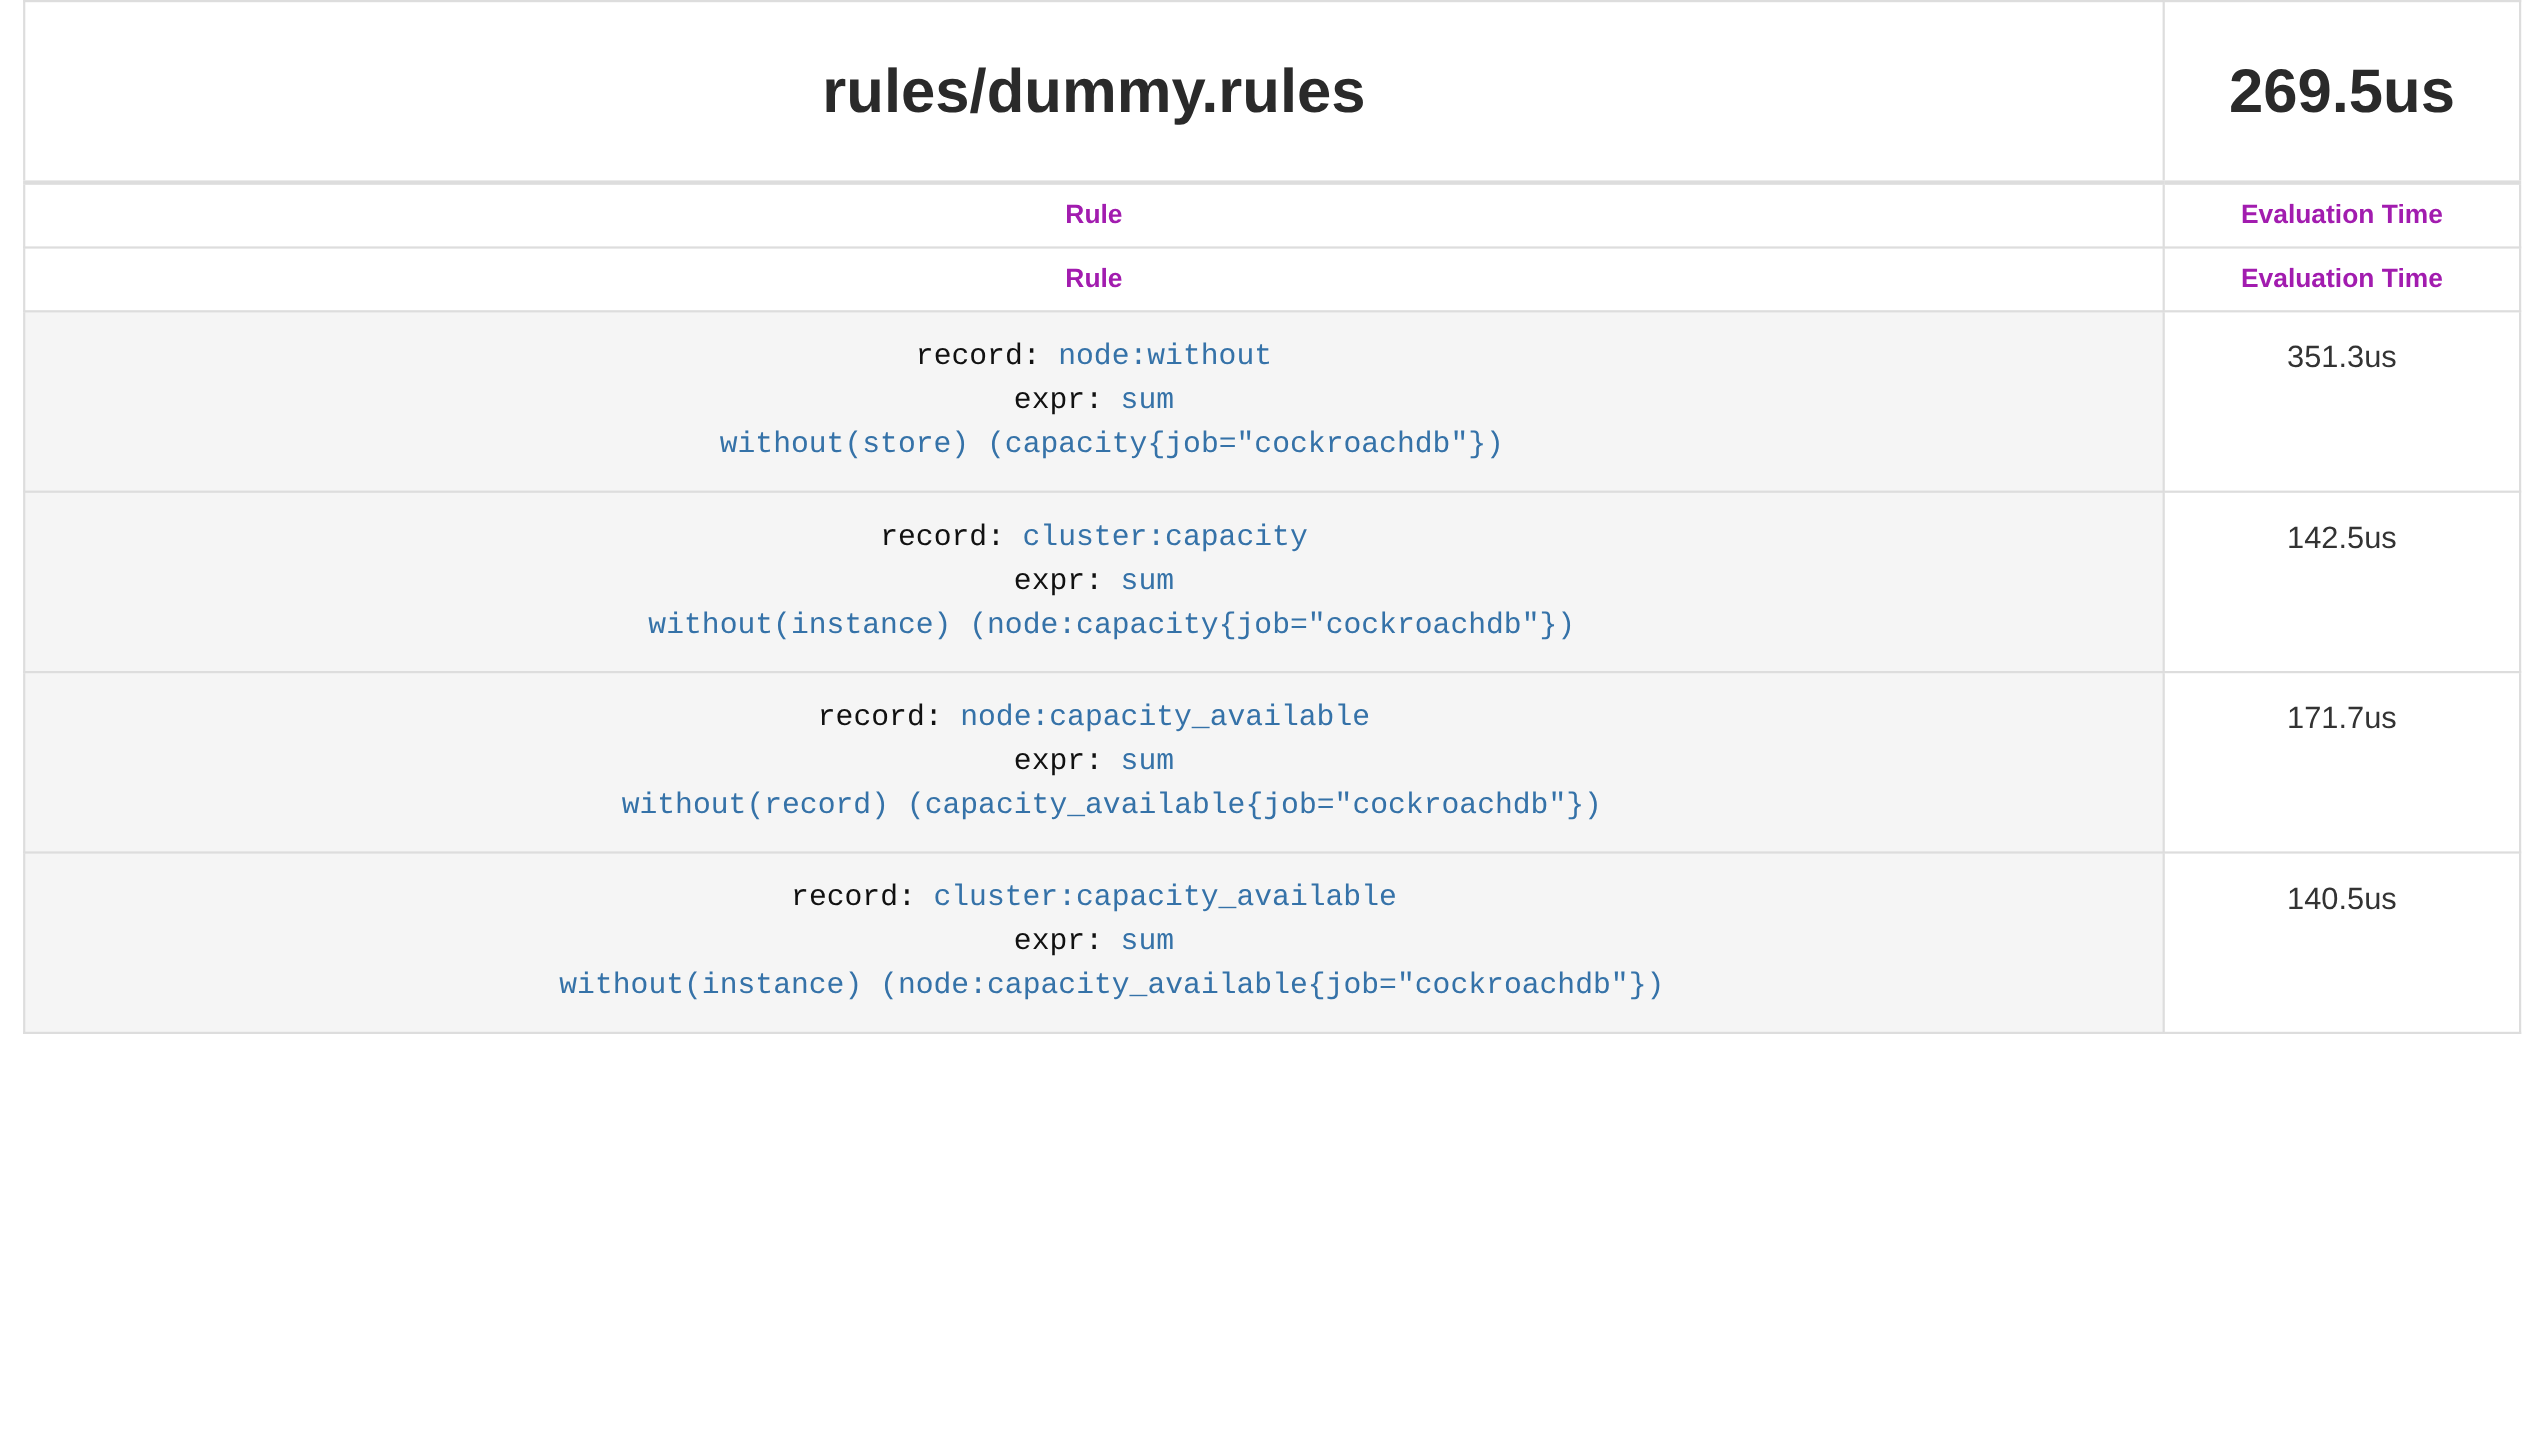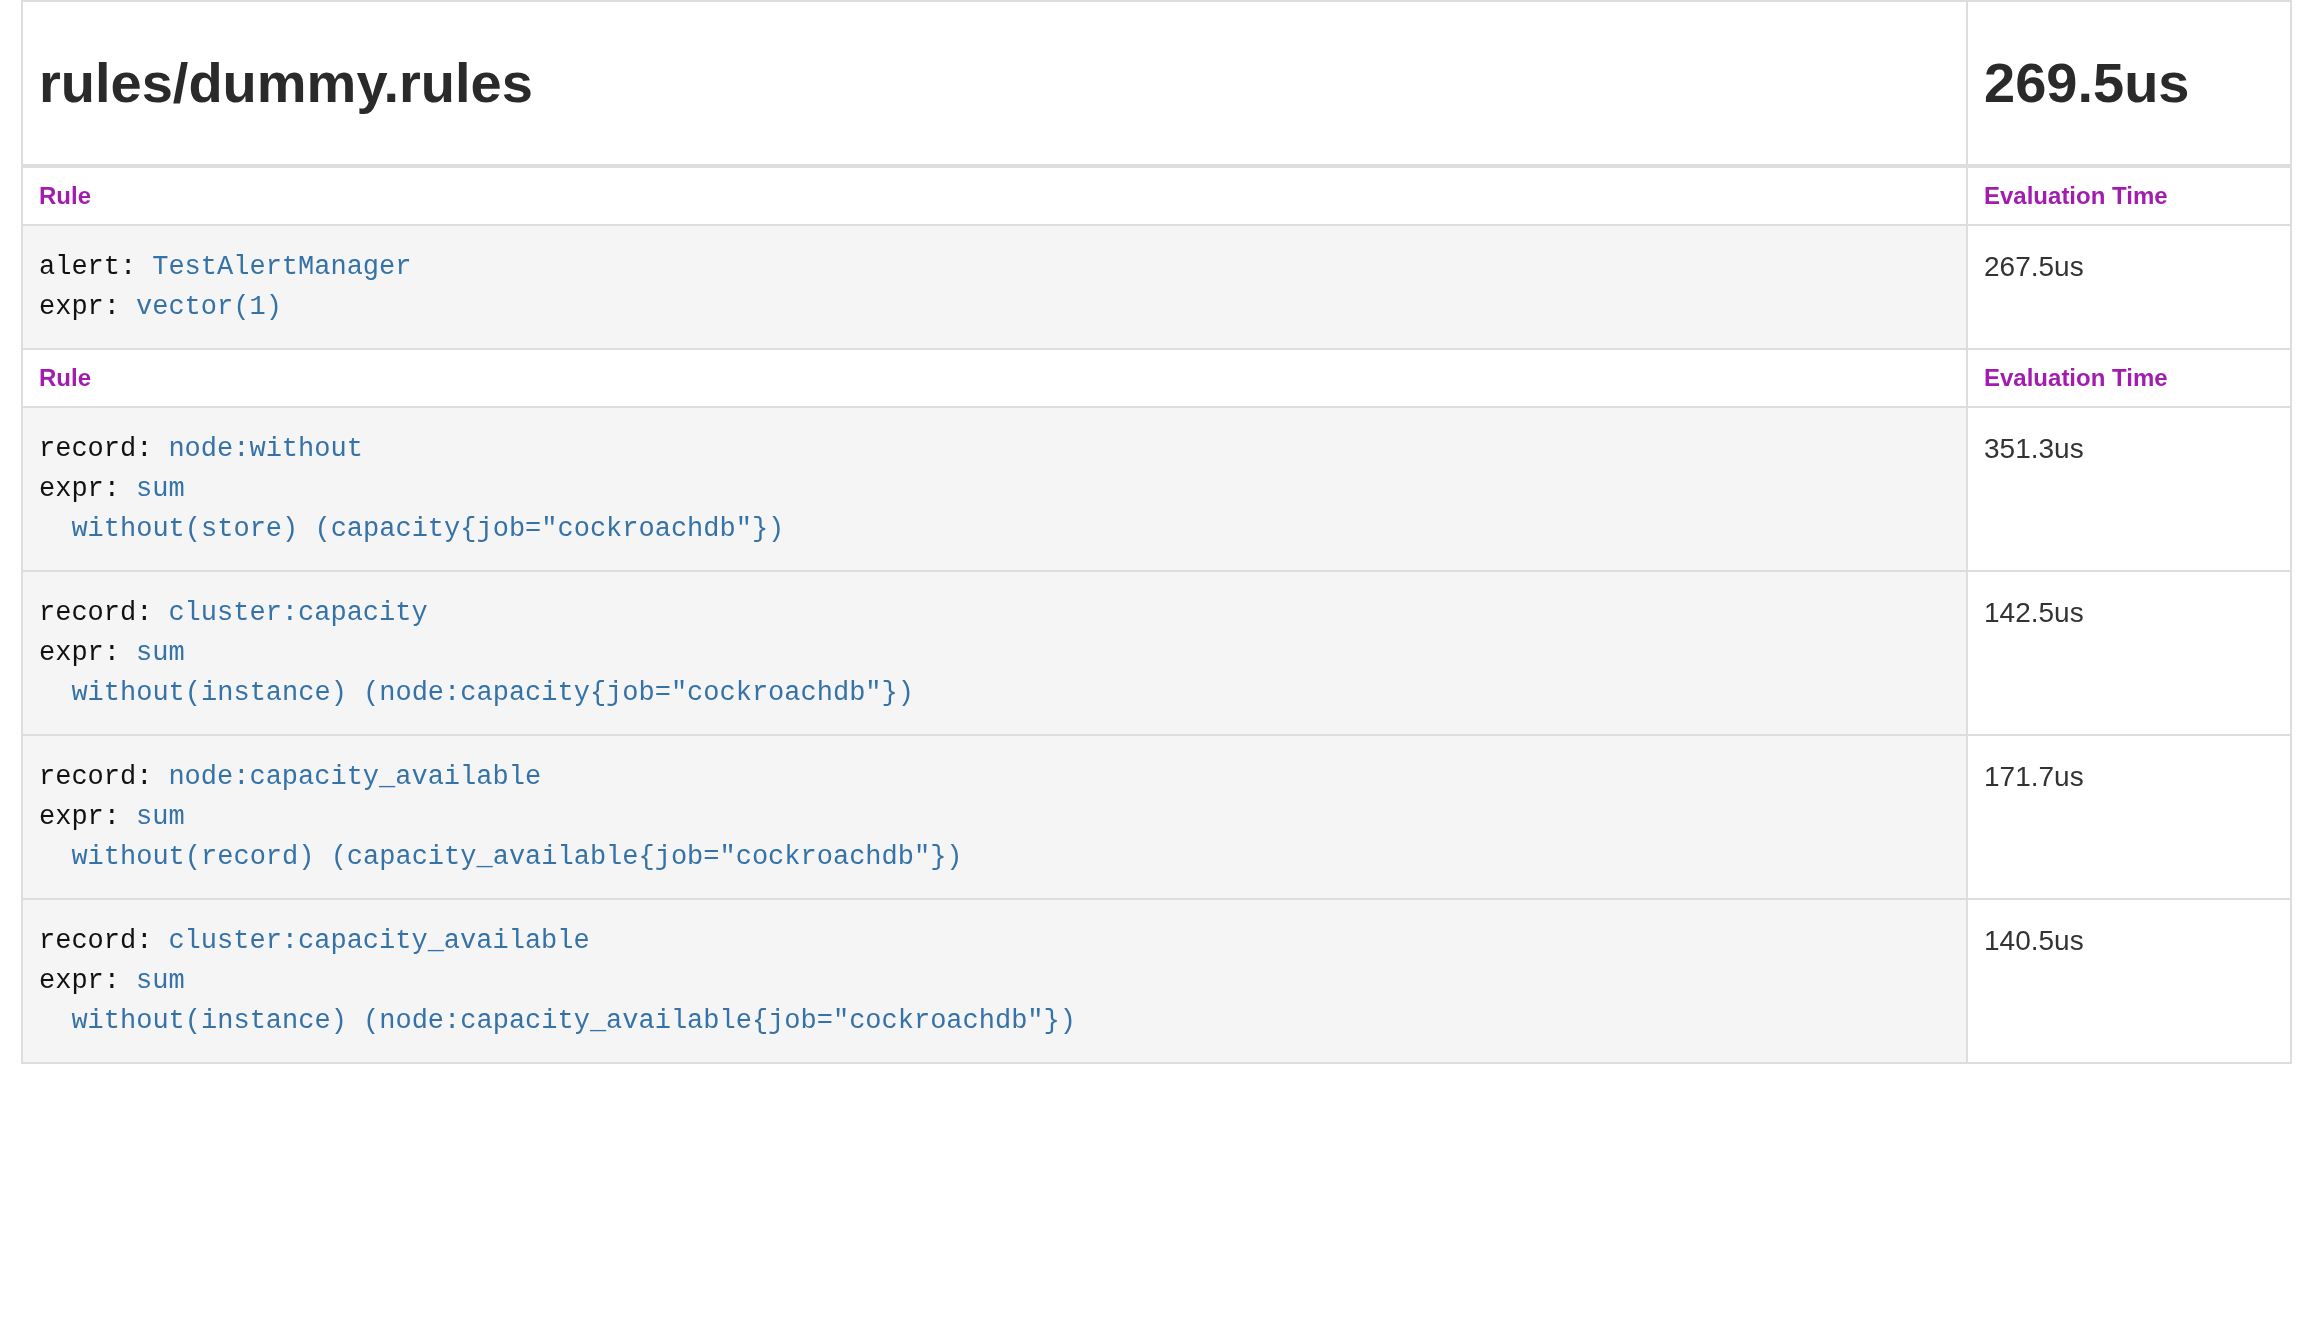--- a/index.html
+++ b/index.html
@@ -25,21 +25,21 @@
     border-collapse: collapse;
     table-layout: fixed;
     width: 2269px;
     background: #ffffff;
   }
   col.col-rule { width: 1945px; }
   col.col-time { width: 324px; }
 
   th, td {
     border: 2px solid var(--border, #dddddd);
-    text-align: left;
+    text-align: center;
     vertical-align: top;
   }
 
   .group-name, .group-time {
     font-size: 56px;
     font-weight: 700;
     line-height: 1.1;
     color: #2a2a2a;
     padding: 50px 16px;
     vertical-align: middle;
@@ -90,28 +90,20 @@
   <tbody class="group">
     <tr class="group-header-row">
       <th class="group-name">rules/dummy.rules</th>
       <th class="group-time">269.5us</th>
     </tr>
     <tr class="cols-row">
       <th class="col-head rule-col-head">Rule</th>
       <th class="col-head time-col-head">Evaluation Time</th>
     </tr>
 
-  <tr class="rule-row">
-    <td class="rule-cell">
-      <div class="rule-code"><span class="code-line"><span class="kw">alert:</span><a class="val">TestAlertManager</a></span><span class="code-line"><span class="kw">expr:</span><a class="val">vector(1)</a></span></div>
-    </td>
-    <td class="time-cell">
-      <span class="time-value">267.5us</span>
-    </td>
-  </tr>
 </tbody>
 
   <tbody class="group">
     <tr class="cols-row">
       <th class="col-head rule-col-head">Rule</th>
       <th class="col-head time-col-head">Evaluation Time</th>
     </tr>
 
   <tr class="rule-row">
     <td class="rule-cell">

